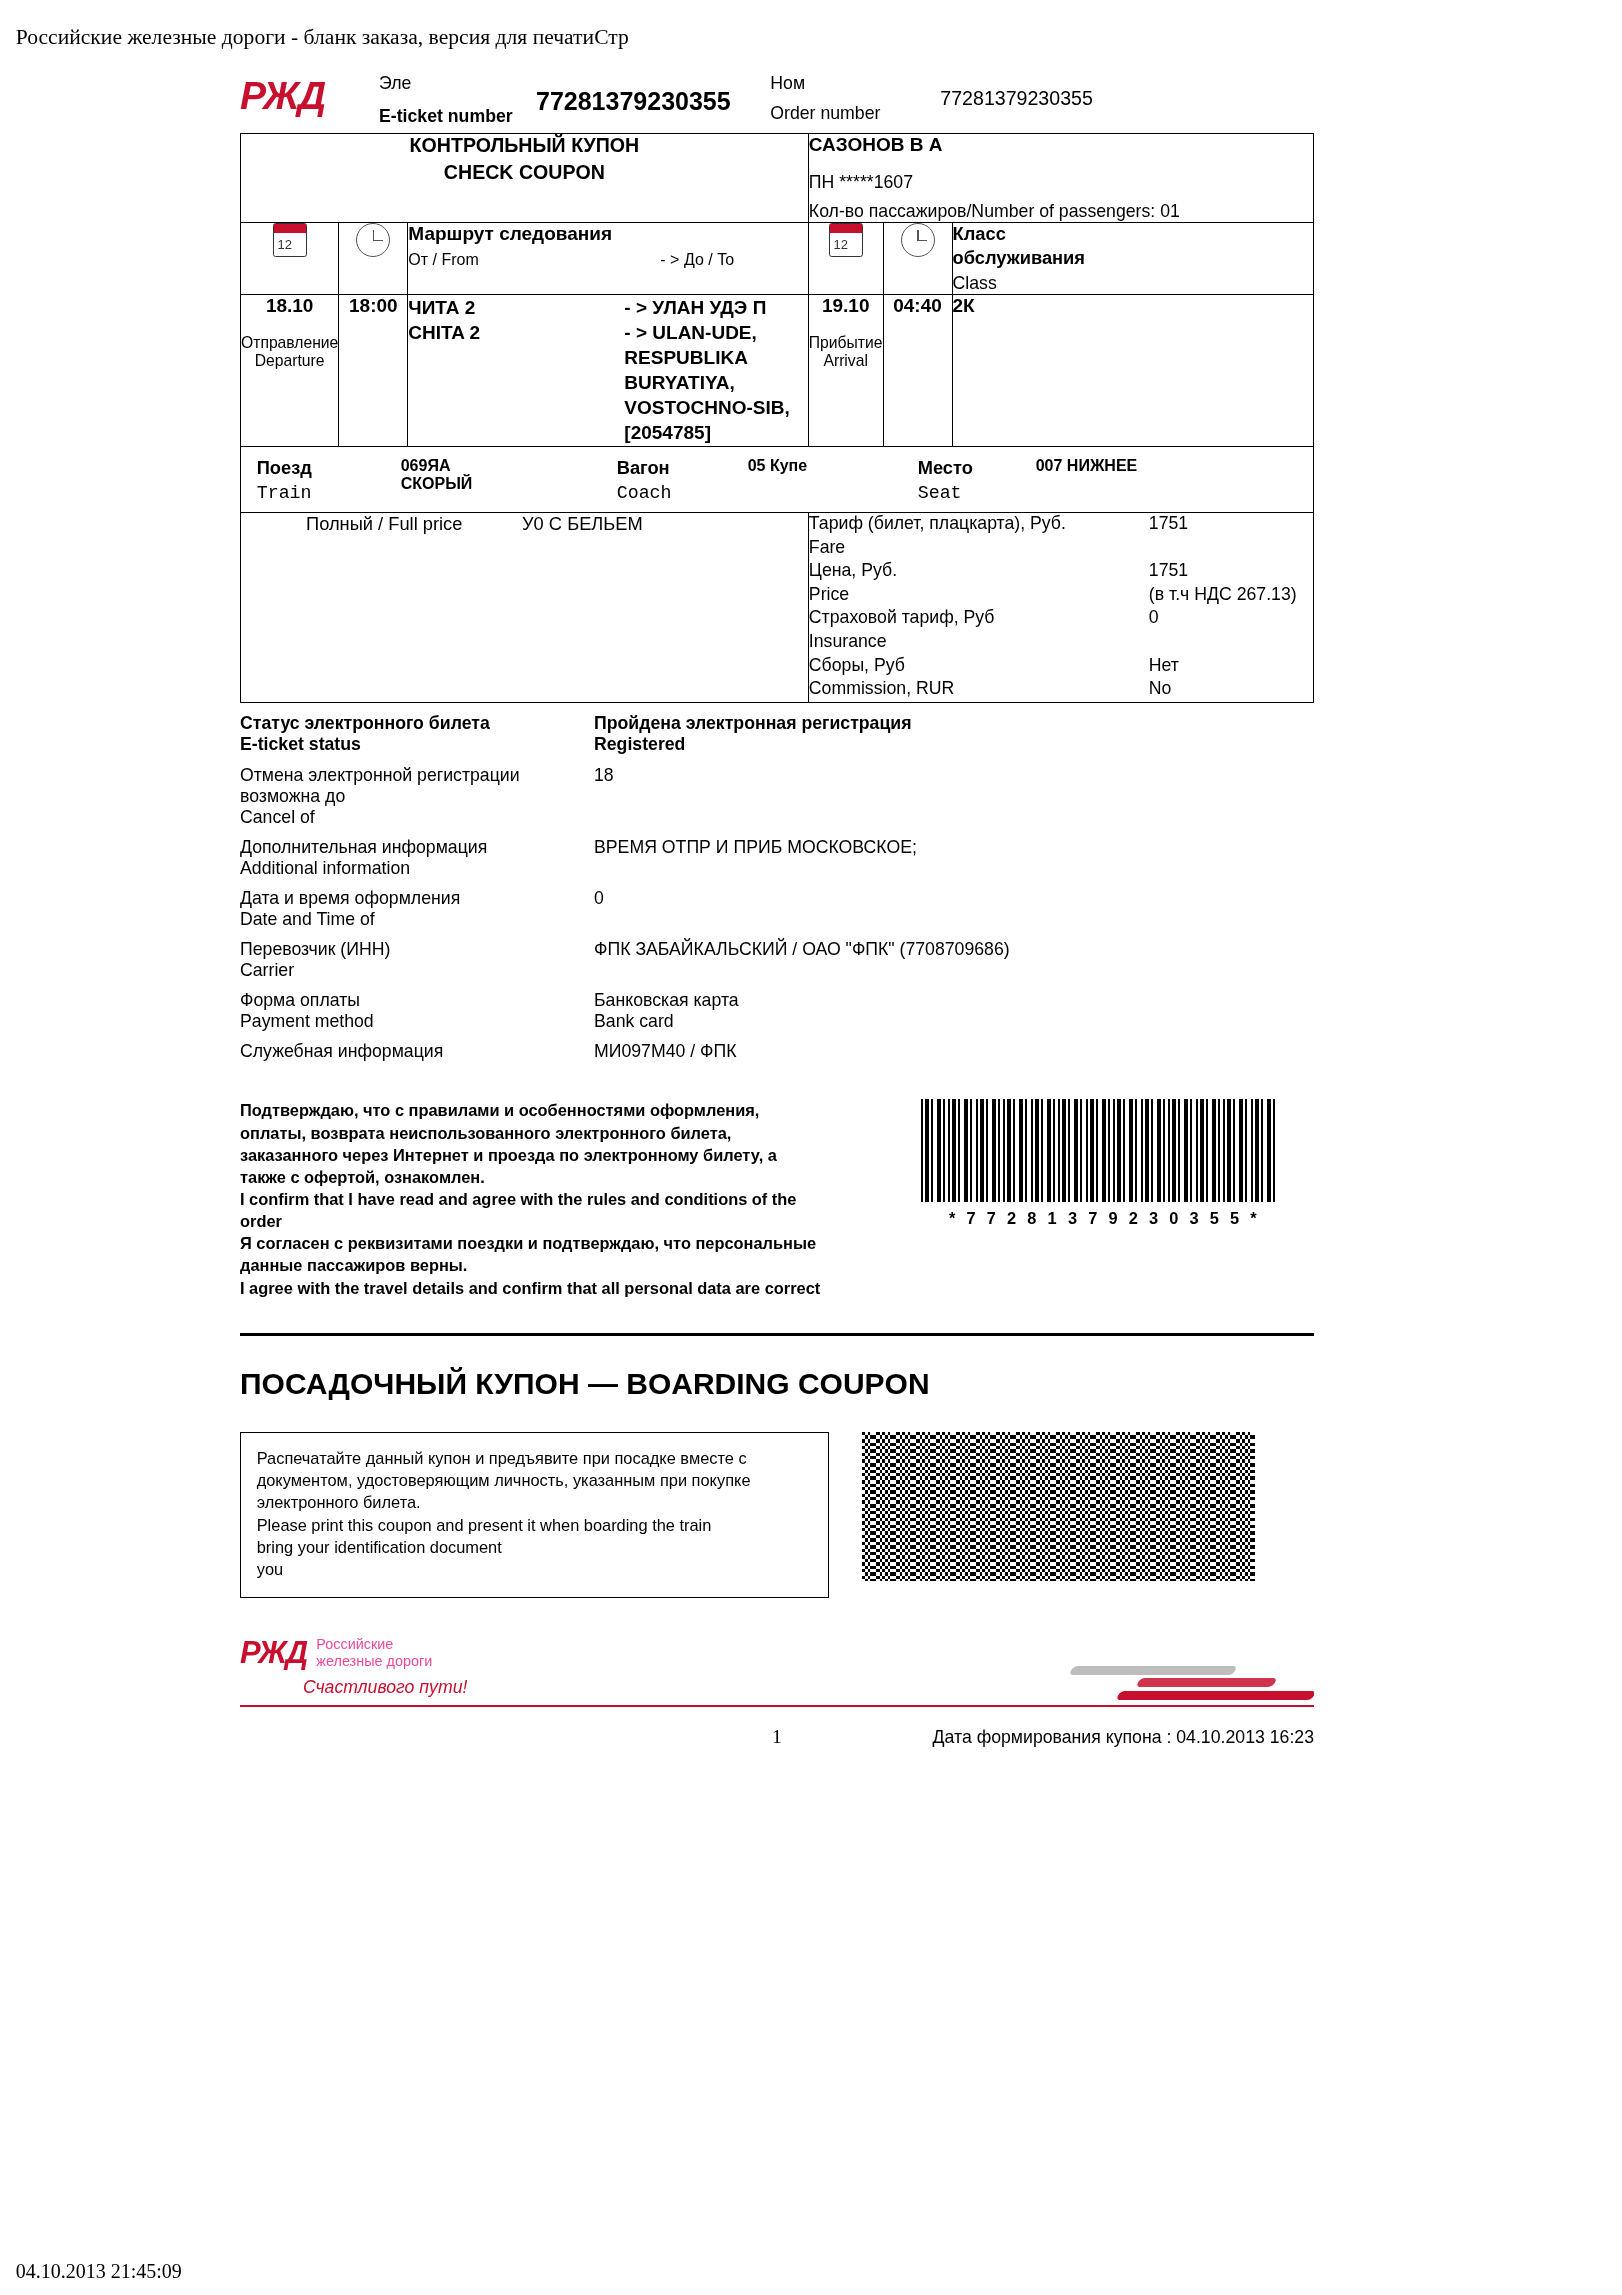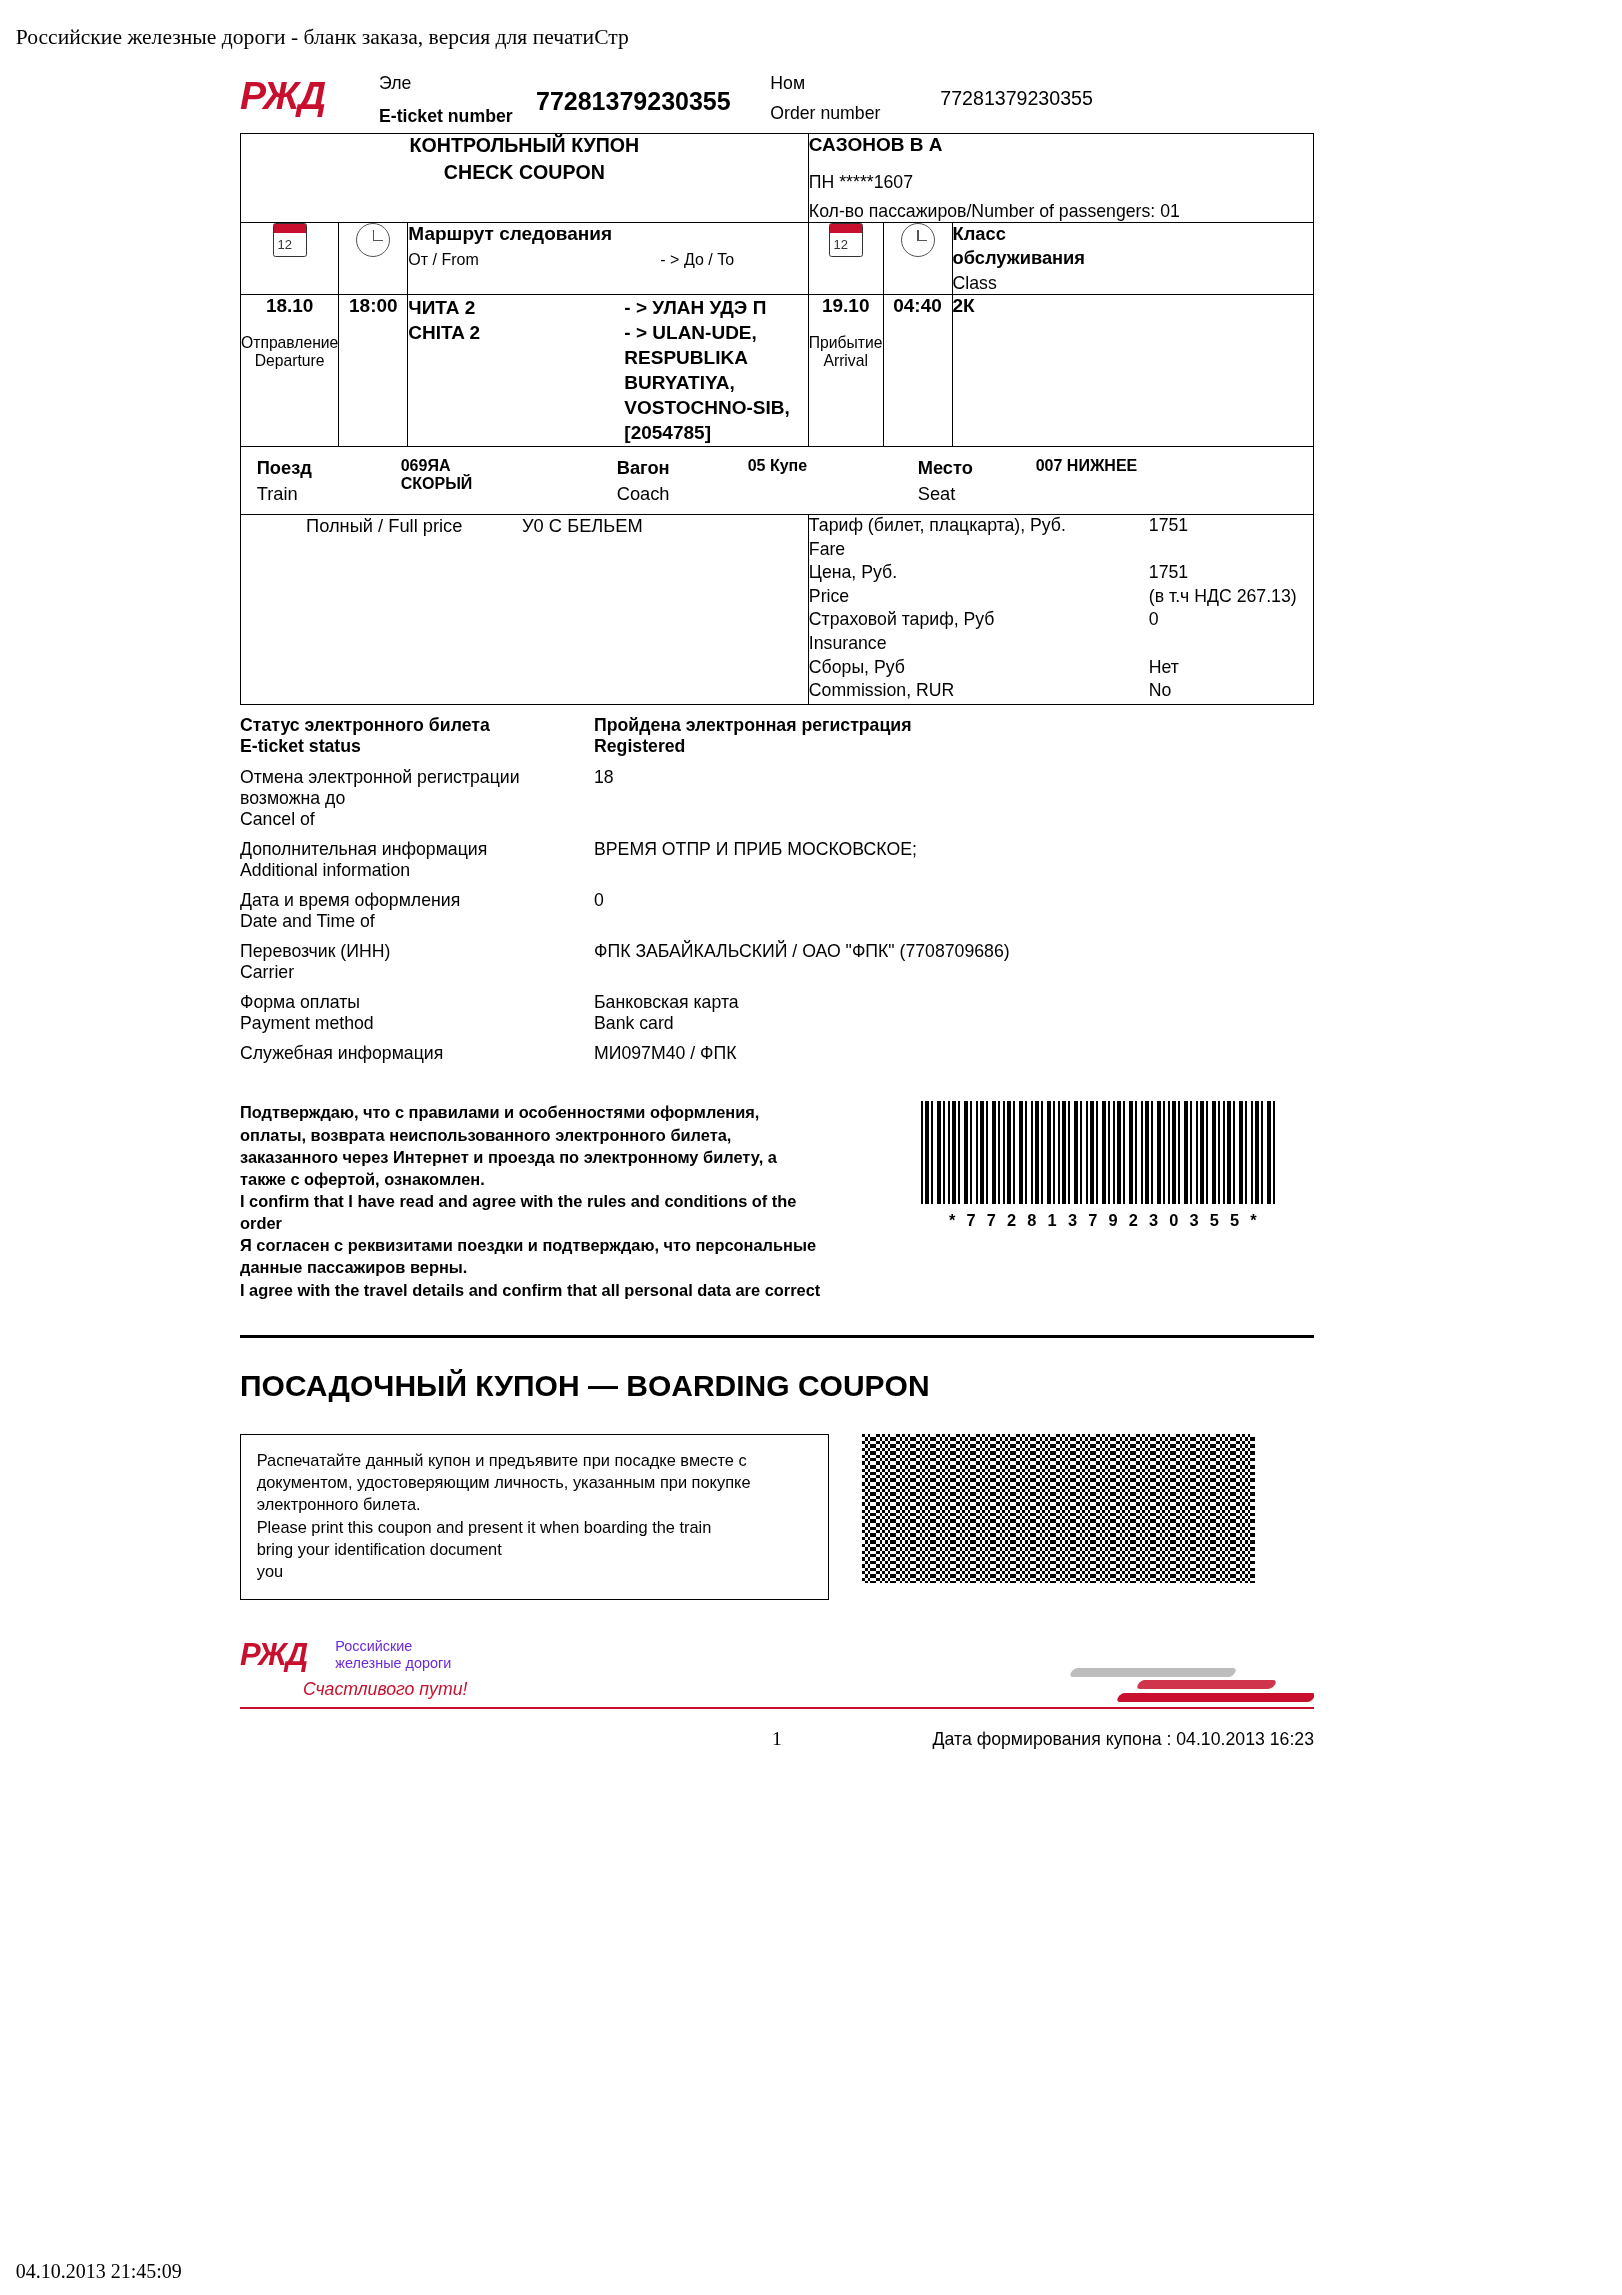--- a/index.html
+++ b/index.html
@@ -172,21 +172,21 @@
   .stn-cell { padding: 9.2px 0 11.8px 22px; }
   .stn-flex { display: flex; }
   .stn-from { width: 216px; }
   .stn-b { font-weight: bold; font-size: 19px; line-height: 1.32; }
   .class-val-cell { padding: 10.5px 0 0 15.7px; font-weight: bold; font-size: 19px; }
 
   
   .train-row td { padding: 10.5px 0 9.2px 0; }
   .tr-inner { display: flex; align-items: flex-start; font-size: 18.3px; }
   .tr-lbl { font-weight: bold; }
-  .tr-sub { font-weight: normal; margin-top: 3.9px; }
+  .tr-sub { font-weight: normal; margin-top: 3.9px; font-family: Liberation Mono, monospace; }
   .tr-col-a { width: 144px; padding-left: 15.7px; }
   .tr-col-b { width: 216px; }
   .tr-col-c { width: 131px; }
   .tr-col-d { width: 170px; }
   .tr-col-e { width: 118px; }
   .tr-val-b { font-weight: bold; font-size: 16px; }
 
   
   .fare-left { padding: 14.4px 0 22px 0; }
   .fl-row { display: flex; font-size: 18.3px; }
@@ -295,24 +295,24 @@
     font-style: italic;
     font-size: 31px;
     color: #c8102e;
     letter-spacing: -1.3px;
     display: inline-block;
     vertical-align: middle;
   }
   .band-logo-txt {
     display: inline-block;
     vertical-align: middle;
-    margin-left: 26px;
+    margin-left: 7px;
     font-family: "Liberation Sans", sans-serif;
     font-size: 14.4px;
-    color: #6d28d9;
+    color: #ec4899;
     line-height: 1.2;
   }
   .band-slogan {
     font-family: "Liberation Sans", sans-serif;
     font-style: italic;
     font-size: 17.7px;
     color: #c8102e;
     margin-top: 6.5px;
     margin-left: 63px;
   }

